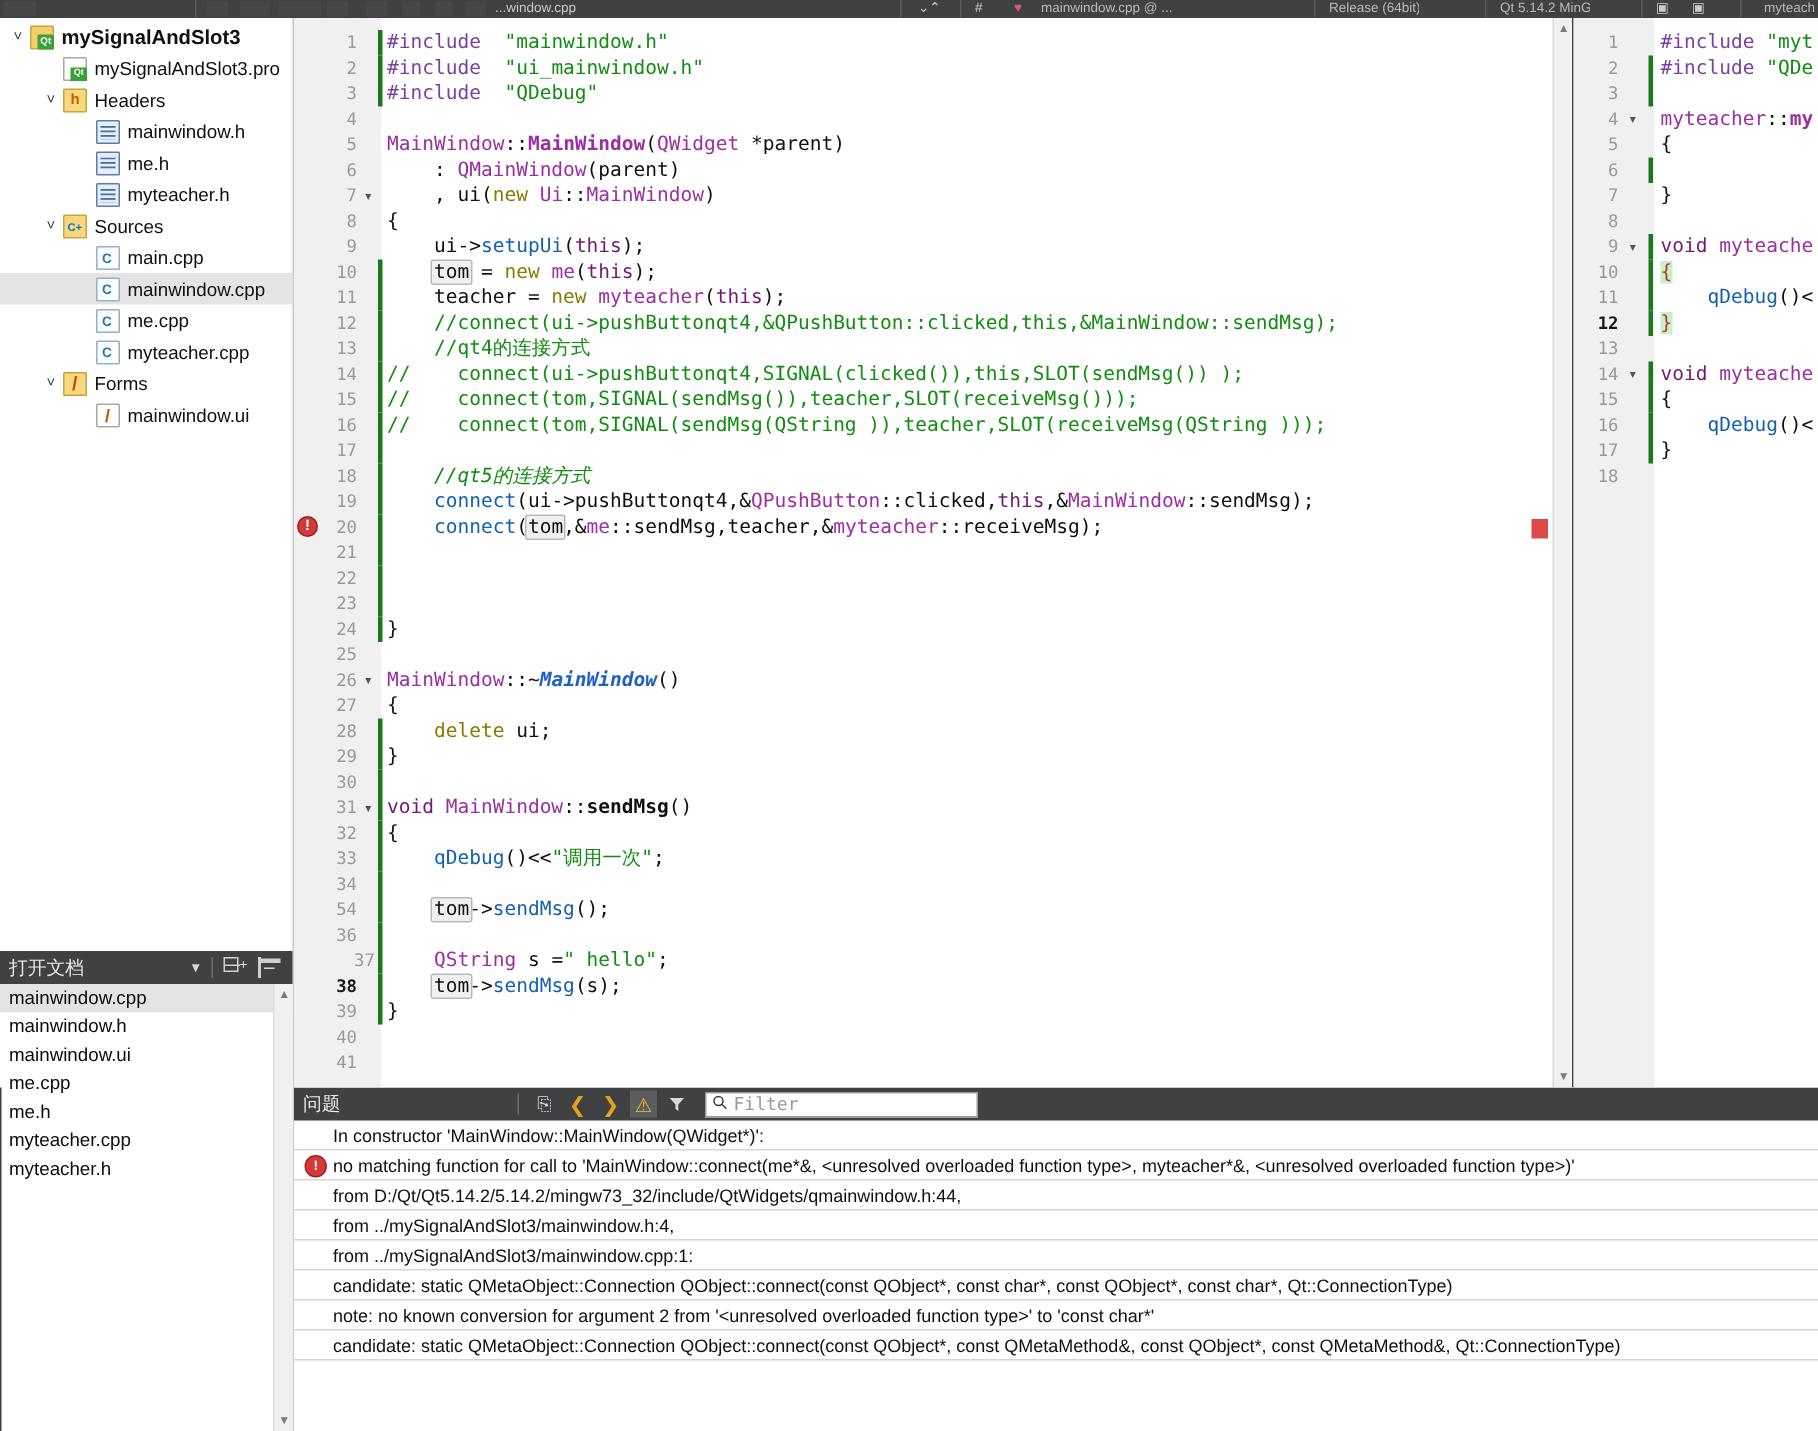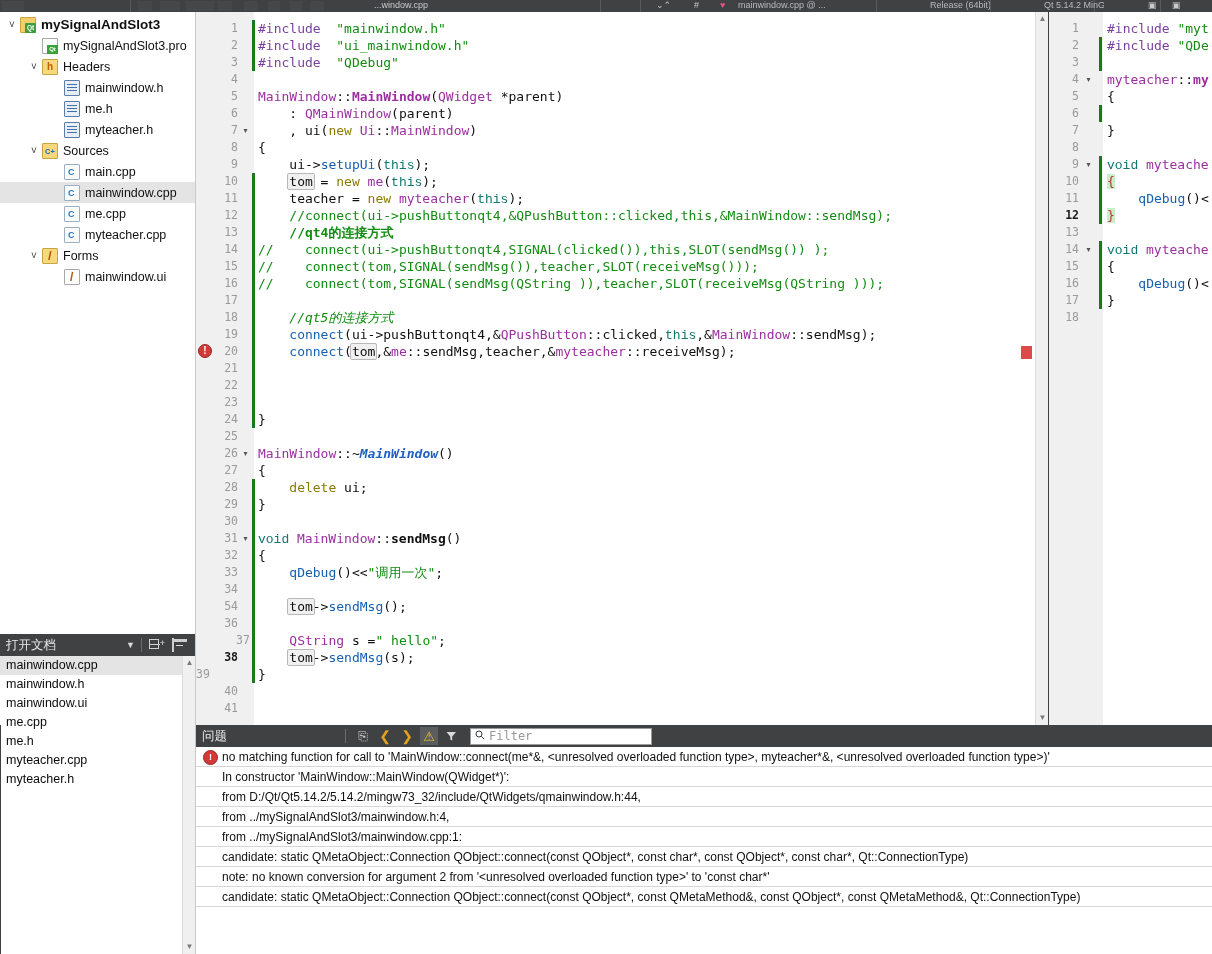--- a/index.html
+++ b/index.html
@@ -22,21 +22,21 @@
   .toolbar-strip .seg {
     position: absolute; top: 1px; height: 10px;
     background: #4a4c4e; opacity: .55; border-radius: 1px;
   }
   .toolbar-strip .divider {
     position: absolute; top: 0px; width: 1px; height: 12px; background: #585a5c;
   }
   .toolbar-strip .glyph {
     position: absolute; top: 0px; height: 11px;
     color: #cfd1d3; font-size: 9px; line-height: 11px; white-space: nowrap;
-    overflow: hidden; font-family: "Liberation Sans", sans-serif; margin-left: 44px;
+    overflow: hidden; font-family: "Liberation Sans", sans-serif;
   }
 
   
   .sidebar {
     position: absolute; left: 0; top: 12px; width: 196px; height: 622px;
     background: #ffffff; border-right: 1px solid #c8c8c8;
     overflow: hidden;
   }
   .tree { padding-top: 2px; }
   .tree-row {
@@ -204,21 +204,21 @@
   }
   
   .t-pre   { color: #7a3fa0; }      
   .t-str   { color: #128c12; }      
   .t-cls   { color: #9b2fa0; }      
   .t-clsb  { color: #9b2fa0; font-weight: bold; }
   .t-clsi  { color: #2060c0; font-style: italic; font-weight: bold; }
   .t-fn    { color: #101010; font-weight: bold; }
   .t-fnblue{ color: #1560b0; }
   .t-kw    { color: #8a7a00; }      
-  .t-kw2   { color: #0f766e; font-family: Liberation Mono, monospace; }      
+  .t-kw2   { color: #701a75; }      
   .t-cmt   { color: #128c12; }
   .occ {
     background: #f0f0f0; outline: 1px solid #b8b8b8;
     border-radius: 1px; padding: 0 1px; margin: 0 -1px;
   }
   .main-scroll {
     position: absolute; right: 0; top: 0; width: 13px; height: 713px;
     background: #f0f0f0; border-left: 1px solid #dcdcdc;
   }
   .main-scroll .up, .main-scroll .down {
@@ -462,21 +462,21 @@
         <div class="chgbar" style="top: 161px; height: 17px; left: 56px; right: auto;"></div>
         <div class="code-line" style="top: 161px; left: 62px; text-align: center;">    <span class="occ">tom</span> = <span class="t-kw">new</span> <span class="t-cls">me</span>(<span class="t-kw2">this</span>);</div>
         <div class="ln" style="top: 178px; left: 0px; width: 42px; text-align: right; right: auto;">11</div>
         <div class="chgbar" style="top: 178px; height: 17px; left: 56px; right: auto;"></div>
         <div class="code-line" style="top: 178px; left: 62px;">    teacher = <span class="t-kw">new</span> <span class="t-cls">myteacher</span>(<span class="t-kw2">this</span>);</div>
         <div class="ln" style="top: 195px; left: 0px; width: 42px; text-align: right; right: auto;">12</div>
         <div class="chgbar" style="top: 195px; height: 17px; left: 56px; right: auto;"></div>
         <div class="code-line" style="top: 195px; left: 62px;">    <span class="t-cmt">//connect(ui-&gt;pushButtonqt4,&amp;QPushButton::clicked,this,&amp;MainWindow::sendMsg);</span></div>
         <div class="ln" style="top: 212px; left: 0px; width: 42px; text-align: right; right: auto;">13</div>
         <div class="chgbar" style="top: 212px; height: 17px; left: 56px; right: auto;"></div>
-        <div class="code-line" style="top: 212px; left: 62px; font-weight: bold;">    <span class="t-cmt">//qt4的连接方式</span></div>
+        <div class="code-line" style="top: 212px; left: 62px;">    <span class="t-cmt">//qt4的连接方式</span></div>
         <div class="ln" style="top: 229px; left: 0px; width: 42px; text-align: right; right: auto;">14</div>
         <div class="chgbar" style="top: 229px; height: 17px; left: 56px; right: auto;"></div>
         <div class="code-line" style="top: 229px; left: 62px;"><span class="t-cmt">//</span>    <span class="t-cmt">connect(ui-&gt;pushButtonqt4,SIGNAL(clicked()),this,SLOT(sendMsg()) );</span></div>
         <div class="ln" style="top: 246px; left: 0px; width: 42px; text-align: right; right: auto;">15</div>
         <div class="chgbar" style="top: 246px; height: 17px; left: 56px; right: auto;"></div>
         <div class="code-line" style="top: 246px; left: 62px;"><span class="t-cmt">//</span>    <span class="t-cmt">connect(tom,SIGNAL(sendMsg()),teacher,SLOT(receiveMsg()));</span></div>
         <div class="ln" style="top: 263px; left: 0px; width: 42px; text-align: right; right: auto;">16</div>
         <div class="chgbar" style="top: 263px; height: 17px; left: 56px; right: auto;"></div>
         <div class="code-line" style="top: 263px; left: 62px;"><span class="t-cmt">//</span>    <span class="t-cmt">connect(tom,SIGNAL(sendMsg(QString )),teacher,SLOT(receiveMsg(QString )));</span></div>
         <div class="ln" style="top: 280px; left: 0px; width: 42px; text-align: right; right: auto;">17</div>
@@ -538,21 +538,21 @@
         <div class="code-line" style="top: 586px; left: 62px;">    <span class="occ">tom</span>-&gt;<span class="t-fnblue">sendMsg</span>();</div>
         <div class="ln" style="top: 603px; left: 0px; width: 42px; text-align: right; right: auto;">36</div>
         <div class="chgbar" style="top: 603px; height: 17px; left: 56px; right: auto;"></div>
         <div class="code-line" style="top: 603px; left: 62px;"></div>
         <div class="ln" style="top: 620px; left: 0px; width: 42px; text-align: right; right: auto; padding-left: 40px;">37</div>
         <div class="chgbar" style="top: 620px; height: 17px; left: 56px; right: auto;"></div>
         <div class="code-line" style="top: 620px; left: 62px;">    <span class="t-cls">QString</span> s =<span class="t-str">" hello"</span>;</div>
         <div class="ln cur" style="top: 637px; left: 0px; width: 42px; text-align: right; right: auto;">38</div>
         <div class="chgbar" style="top: 637px; height: 17px; left: 56px; right: auto;"></div>
         <div class="code-line" style="top: 637px; left: 62px;">    <span class="occ">tom</span>-&gt;<span class="t-fnblue">sendMsg</span>(s);</div>
-        <div class="ln" style="top: 654px; left: 0px; width: 42px; text-align: left; right: auto;">39</div>
+        <div class="ln" style="top: 654px; left: 0px; width: 42px; text-align: right; right: auto;">39</div>
         <div class="chgbar" style="top: 654px; height: 17px; left: 56px; right: auto;"></div>
         <div class="code-line" style="top: 654px; left: 62px;">}</div>
         <div class="ln" style="top: 671px; left: 0px; width: 42px; text-align: right; right: auto;">40</div>
         <div class="code-line" style="top: 671px; left: 62px;"></div>
         <div class="ln" style="top: 688px; left: 0px; width: 42px; text-align: right; right: auto;">41</div>
         <div class="code-line" style="top: 688px; left: 62px;"></div>
       </div>
     <div class="main-scroll">
       <div class="up">▲</div>
       <div class="down">▼</div>
@@ -636,29 +636,29 @@
           <svg width="10" height="10" viewBox="0 0 10 10" aria-hidden="true">
             <circle cx="4" cy="4" r="3" fill="none" stroke="#3a3a3a" stroke-width="1"></circle>
             <line x1="6.2" y1="6.2" x2="9.2" y2="9.2" stroke="#3a3a3a" stroke-width="1"></line>
           </svg>
         </span>
         <span>Filter</span>
       </span>
     </div>
     <div id="issuesHost">
         <div class="issue-row">
+          <span class="ico"></span>
+          <span class="txt">In constructor 'MainWindow::MainWindow(QWidget*)':</span>
+        </div>
+        <div class="issue-row">
           <span class="ico err"></span>
           <span class="txt">no matching function for call to 'MainWindow::connect(me*&amp;, &lt;unresolved overloaded function type&gt;, myteacher*&amp;, &lt;unresolved overloaded function type&gt;)'</span>
         </div>
         <div class="issue-row">
           <span class="ico"></span>
-          <span class="txt">In constructor 'MainWindow::MainWindow(QWidget*)':</span>
-        </div>
-        <div class="issue-row">
-          <span class="ico"></span>
           <span class="txt">from D:/Qt/Qt5.14.2/5.14.2/mingw73_32/include/QtWidgets/qmainwindow.h:44,</span>
         </div>
         <div class="issue-row">
           <span class="ico"></span>
           <span class="txt">from ../mySignalAndSlot3/mainwindow.h:4,</span>
         </div>
         <div class="issue-row">
           <span class="ico"></span>
           <span class="txt">from ../mySignalAndSlot3/mainwindow.cpp:1:</span>
         </div>

